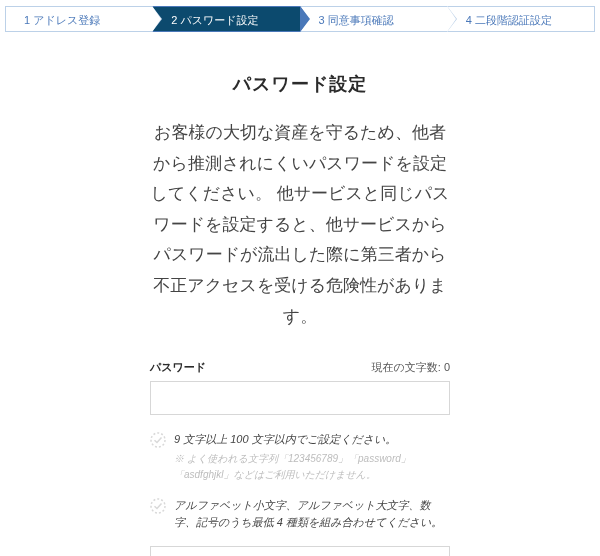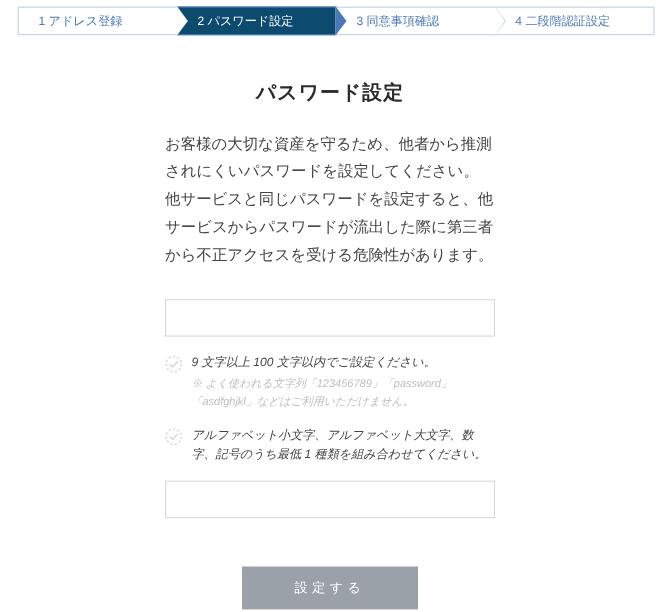--- a/index.html
+++ b/index.html
@@ -5,21 +5,21 @@
   * { box-sizing: border-box; margin: 0; padding: 0; }
   body {
     font-family: "Hiragino Kaku Gothic ProN", "Hiragino Sans", Meiryo, sans-serif;
     background: #fff;
     color: #333;
     width: 600px;
     font-size: 12px;
   }
   .stepper {
     display: flex;
-    padding: 6px 6px 0 16px;
+    padding: 6px 6px 0 5px;
     gap: 0;
   }
   .step {
     flex: 1;
     position: relative;
     height: 26px;
     line-height: 26px;
     font-size: 11px;
     padding-left: 18px;
     border: 1px solid #bcd1e8;
@@ -66,24 +66,25 @@
   }
   h1 {
     text-align: center;
     font-size: 18px;
     font-weight: 700;
     color: #2b2b2b;
     margin-bottom: 22px;
     letter-spacing: 1px;
   }
   .intro {
-    font-size: 14px;
+    font-size: 17px;
     line-height: 1.8;
     color: #444;
     margin-bottom: 28px;
+    text-align: center;
   }
   .field-row {
     display: flex;
     justify-content: space-between;
     align-items: baseline;
     margin-bottom: 6px;
   }
   .label {
     font-size: 11px;
     font-weight: 700;
@@ -161,20 +162,26 @@
     <span>二段階認証設定</span>
   </div>
 </div>
 
 <div class="container">
 
   <h1>パスワード設定</h1>
 
   <p class="intro">お客様の大切な資産を守るため、他者から推測されにくいパスワードを設定してください。 他サービスと同じパスワードを設定すると、他サービスからパスワードが流出した際に第三者から不正アクセスを受ける危険性があります。</p>
 
+  <div class="field-row">
+    <span class="label">パスワード</span>
+    <span class="counter">
+      <span>現在の文字数: </span><span>0</span>
+    </span>
+  </div>
   <input type="password" class="text-input" value="" style="">
 
   <div class="rule">
     <span class="rule-icon">
       <svg viewBox="0 0 16 16" width="16" height="16">
         <circle cx="8" cy="8" r="7" fill="none" stroke="#d9d9d9" stroke-width="1.5" stroke-dasharray="2 2"></circle>
         <path d="M4.5 8.2 L7 10.5 L11.5 5.5" fill="none" stroke="#d9d9d9" stroke-width="1.5"></path>
       </svg>
     </span>
     <div class="rule-text">
@@ -184,21 +191,21 @@
   </div>
 
   <div class="rule">
     <span class="rule-icon">
       <svg viewBox="0 0 16 16" width="16" height="16">
         <circle cx="8" cy="8" r="7" fill="none" stroke="#d9d9d9" stroke-width="1.5" stroke-dasharray="2 2"></circle>
         <path d="M4.5 8.2 L7 10.5 L11.5 5.5" fill="none" stroke="#d9d9d9" stroke-width="1.5"></path>
       </svg>
     </span>
     <div class="rule-text">
-      <div>アルファベット小文字、アルファベット大文字、数字、記号のうち最低 1 種類を組み合わせてください。</div>
+      <div>アルファベット小文字、アルファベット大文字、数字、記号のうち最低 4 種類を組み合わせてください。</div>
     </div>
   </div>
 
   <input type="password" class="text-input" value="" style="">
 
   <div class="submit-wrap">
     <button class="submit-btn">設定する</button>
   </div>
 
 </div>

